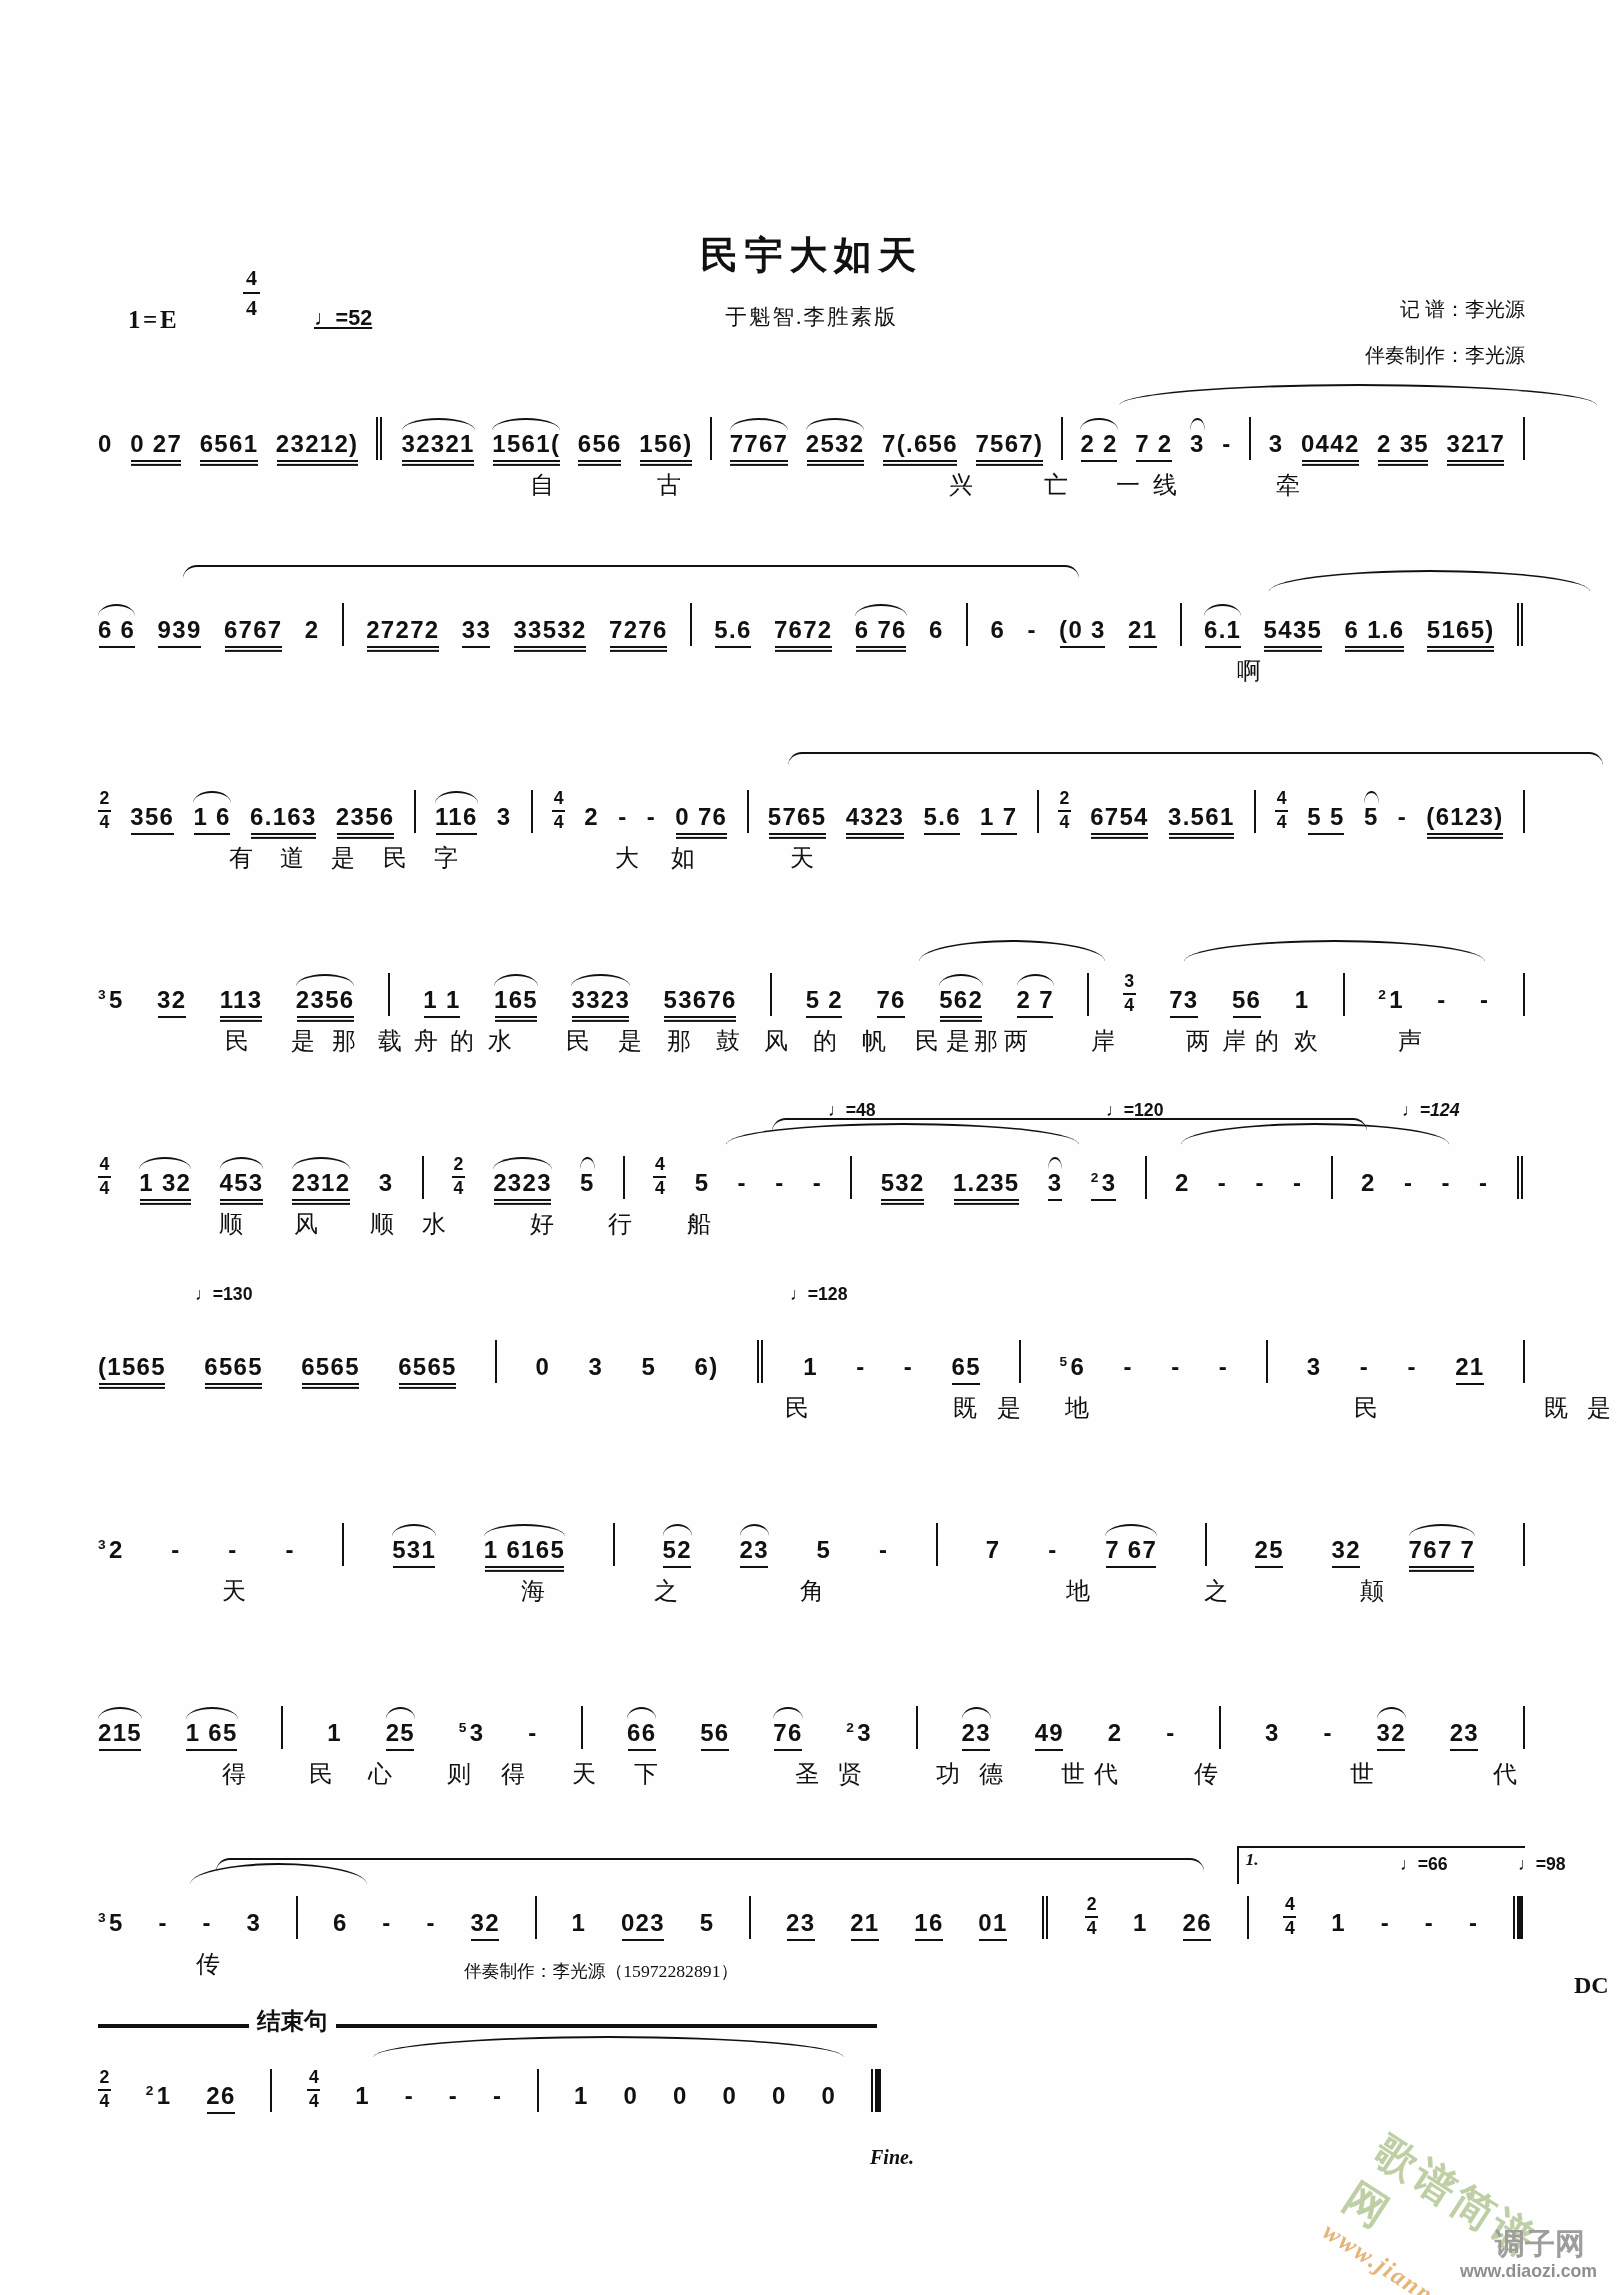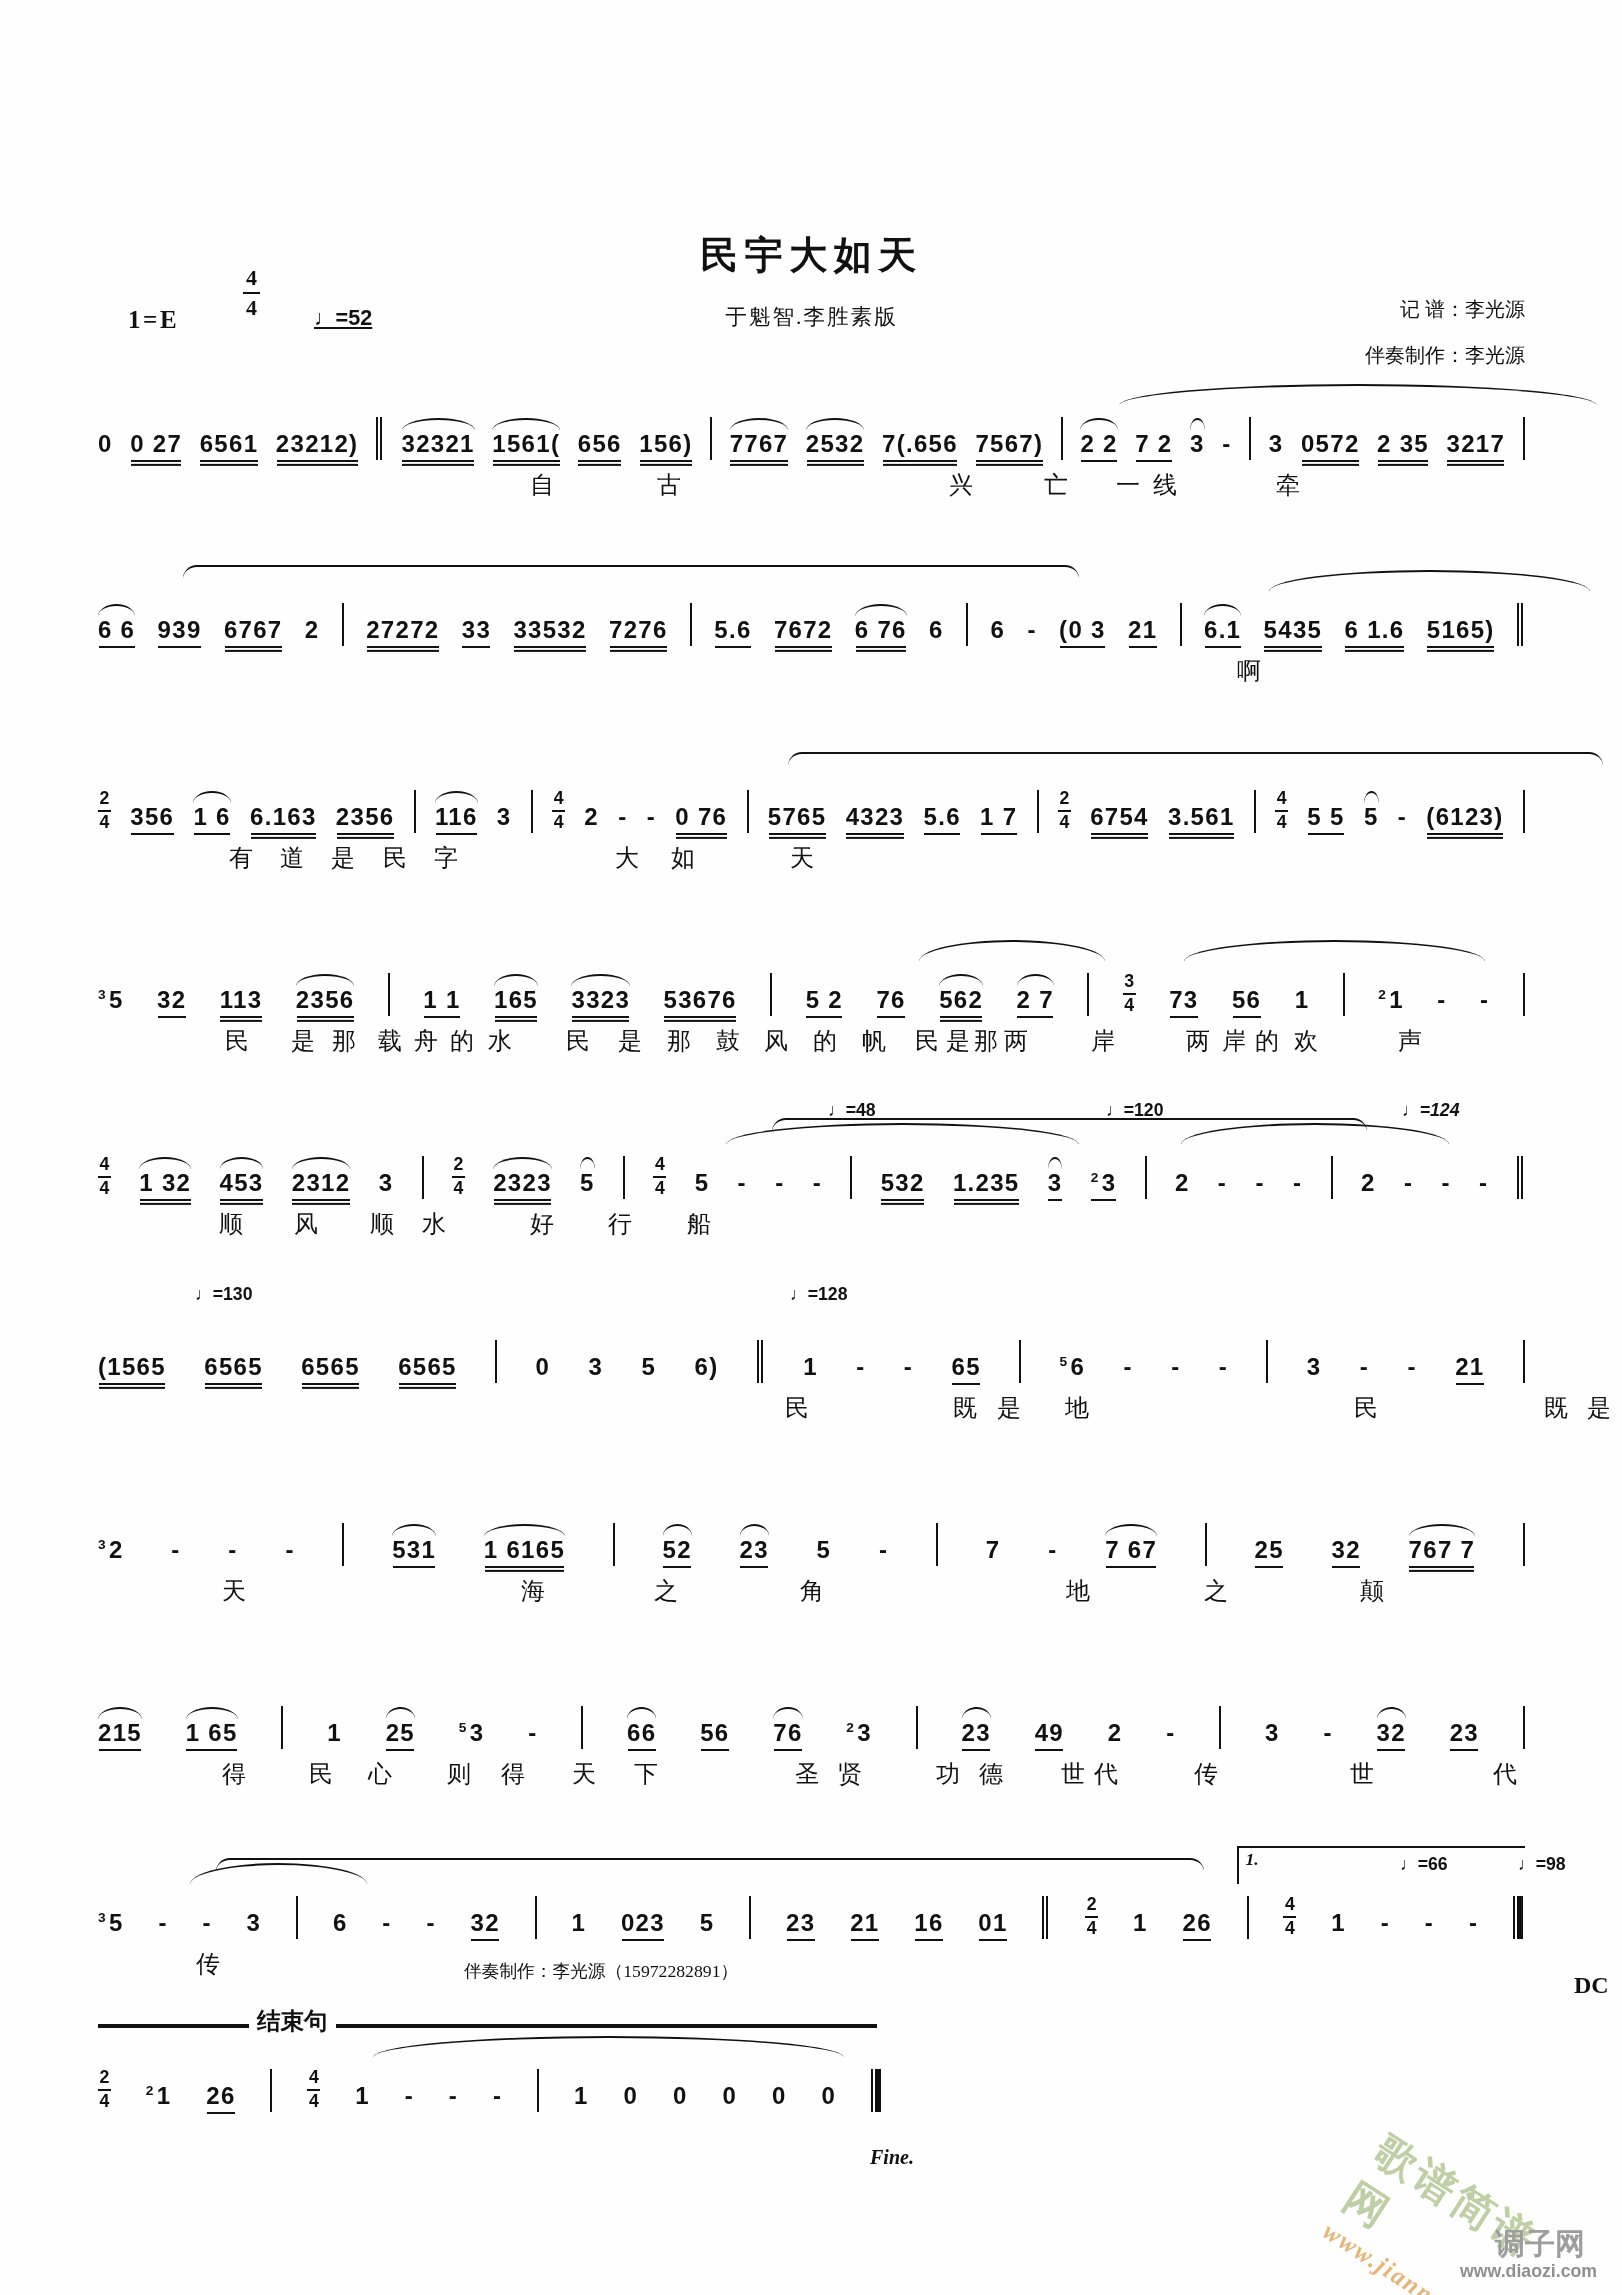--- a/index.html
+++ b/index.html
@@ -91,21 +91,21 @@
         <span class="note u2 arc">2532</span>
         <span class="note u2">7(.656</span>
         <span class="note u2">7567)</span>
         <span class="bar"></span>
         <span class="note u1 arc">2 2</span>
         <span class="note u1">7 2</span>
         <span class="note u0 arc">3</span>
         <span class="note u0">-</span>
         <span class="bar"></span>
         <span class="note u0">3</span>
-        <span class="note u2">0572</span>
+        <span class="note u2">0442</span>
         <span class="note u2">2 35</span>
         <span class="note u2">3217</span>
         <span class="bar"></span>
       </div>
       <span class="lyr" style="left: 432px;">自</span>
       <span class="lyr" style="left: 559px;">古</span>
       <span class="lyr" style="left: 851px;">兴</span>
       <span class="lyr" style="left: 946px;">亡</span>
       <span class="lyr" style="left: 1018px;">一</span>
       <span class="lyr" style="left: 1055px;">线</span>

